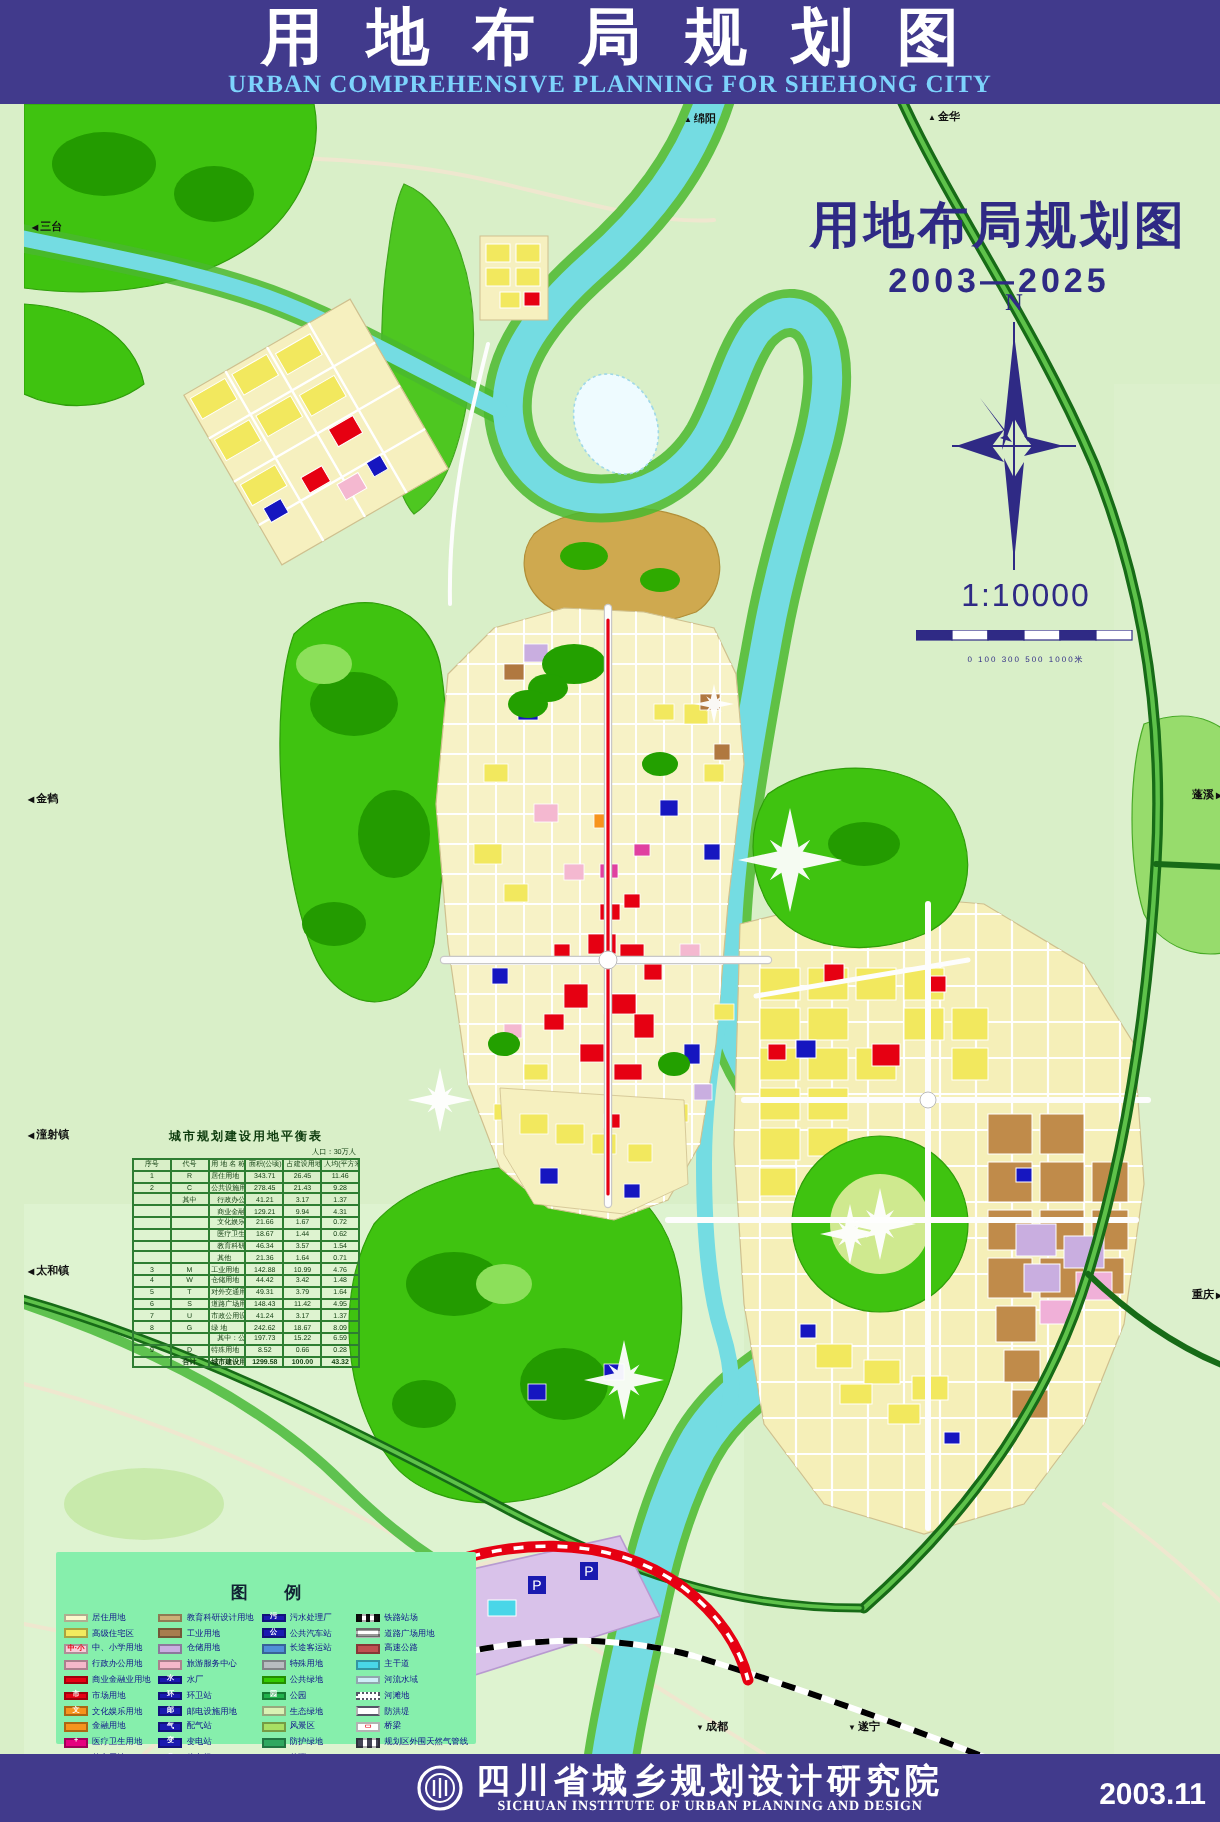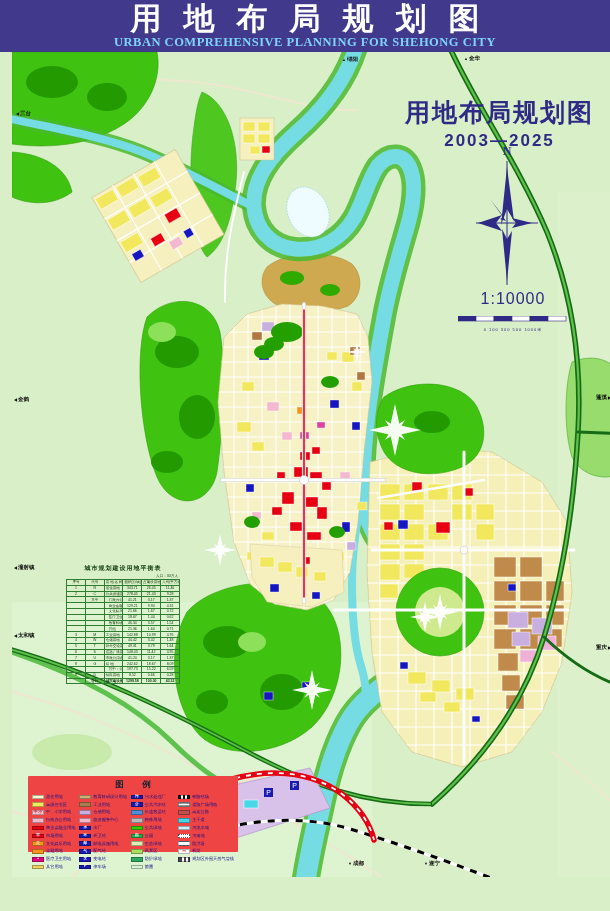--- a/index.html
+++ b/index.html
@@ -29,22 +29,22 @@
   .btable{left:54px;top:512px;width:114px;color:#0d3b0d}
   .btable-title{font-size:6px;font-weight:bold;text-align:center;letter-spacing:1px}
   .btable-note{font-size:3.6px;text-align:right;margin:1px 2px 1px 0}
   .btable table{width:100%;border-collapse:collapse;table-layout:fixed}
   .btable th,.btable td{border:.5px solid #2e7d32;font-size:3.5px;font-weight:normal;
       padding:.4px 1px;text-align:center;line-height:1.15;overflow:hidden;white-space:nowrap}
   .btable .c-name{text-align:left}
   .btable .sub .c-name{padding-left:4px}
   .btable .total td{font-weight:bold}
   
-  .legend{left:16px;top:724px;width:210px;height:76px;background:#ef4444;
-          padding:3px 4px 2px 4px;border-radius:1px}
+  .legend{left:16px;top:724px;width:210px;height:96px;background:#86efac;
+          padding:15px 4px 2px 4px;border-radius:1px}
   .legend-title{font-size:8.5px;font-weight:bold;letter-spacing:8px;text-align:center;
                 text-indent:8px;color:#123;margin-bottom:2px}
   .legend-cols{display:flex;gap:4px}
   .legend-col{flex:1;display:flex;flex-direction:column}
   .legend-item{display:flex;align-items:center;gap:2px;height:7.8px}
   .swatch{width:12px;height:4.6px;flex:none;border:.5px solid rgba(0,0,0,.3);
           display:inline-flex;align-items:center;justify-content:center;background:#fff}
   .swatch-mark{font-size:3.6px;line-height:1;font-weight:bold}
   .swatch.rail{background:repeating-linear-gradient(90deg,#111 0 2px,#fff 2px 4px)}
   .swatch.stripes{background:repeating-linear-gradient(0deg,#999 0 .8px,#fff .8px 2.4px)}
@@ -796,14 +796,28 @@
           <span class="edge-arrow">▼</span>
           <span>成都</span>
         </div>
         <div class="edge-label" style="left: 412px; top: 808px;">
           <span class="edge-arrow">▼</span>
           <span>遂宁</span>
         </div>
       </div>
   </div>
 
+  <div class="ftr">
+    <svg class="ftr-logo" width="24" height="24" viewBox="0 0 24 24">
+      <circle cx="12" cy="12" r="10.5" fill="none" stroke="#fff" stroke-width="1.6"></circle>
+      <circle cx="12" cy="12" r="7" fill="none" stroke="#fff" stroke-width="1"></circle>
+      <line x1="9" y1="8" x2="9" y2="16" stroke="#fff" stroke-width="1.2"></line>
+      <line x1="12" y1="7" x2="12" y2="17" stroke="#fff" stroke-width="1.2"></line>
+      <line x1="15" y1="8" x2="15" y2="16" stroke="#fff" stroke-width="1.2"></line>
+    </svg>
+    <div class="ftr-org">
+      <div class="ftr-cn">四川省城乡规划设计研究院</div>
+      <div class="ftr-en">SICHUAN INSTITUTE OF URBAN PLANNING AND DESIGN</div>
+    </div>
+    <div class="ftr-date">2003.11</div>
+  </div>
 
 </div>
 
 </body></html>

